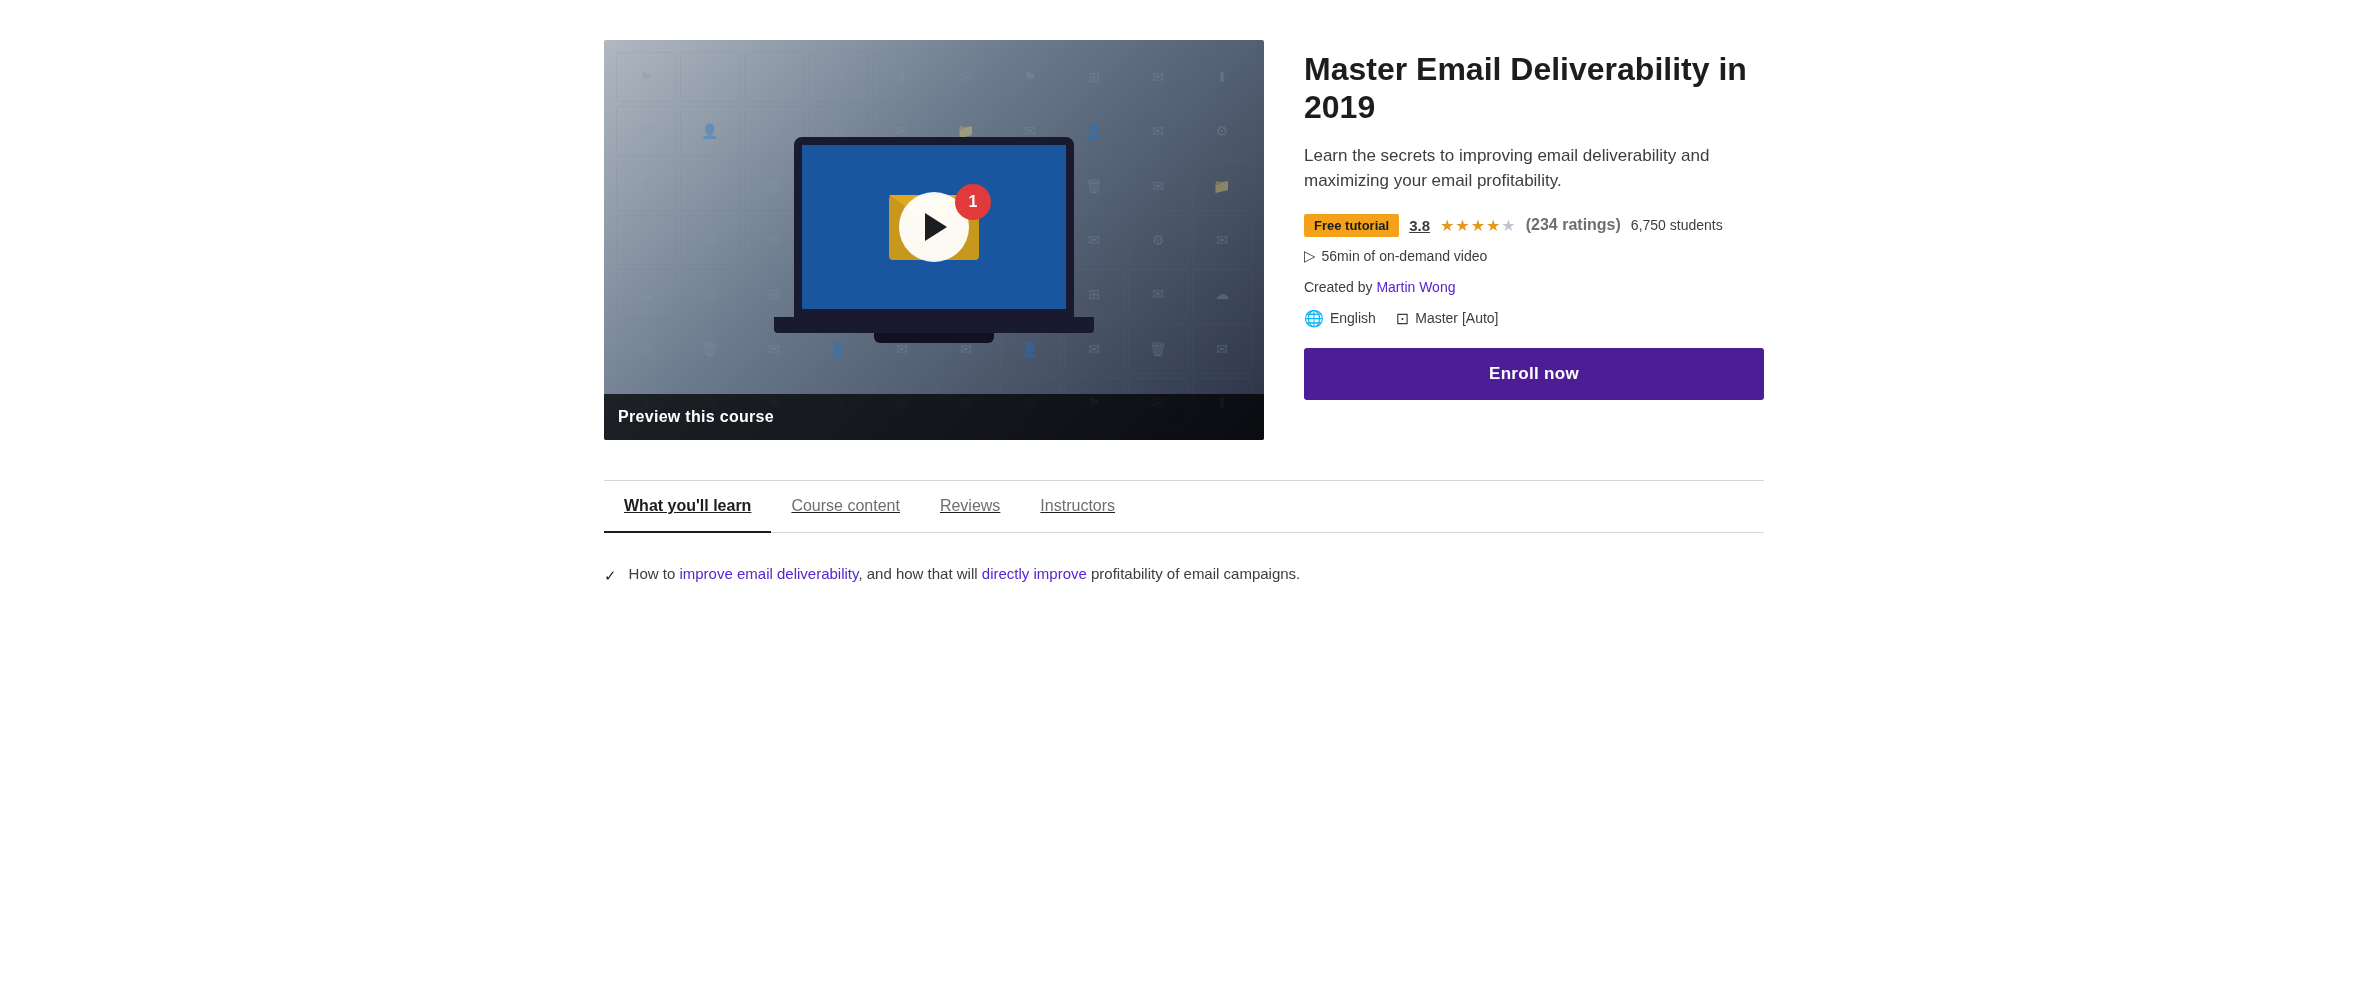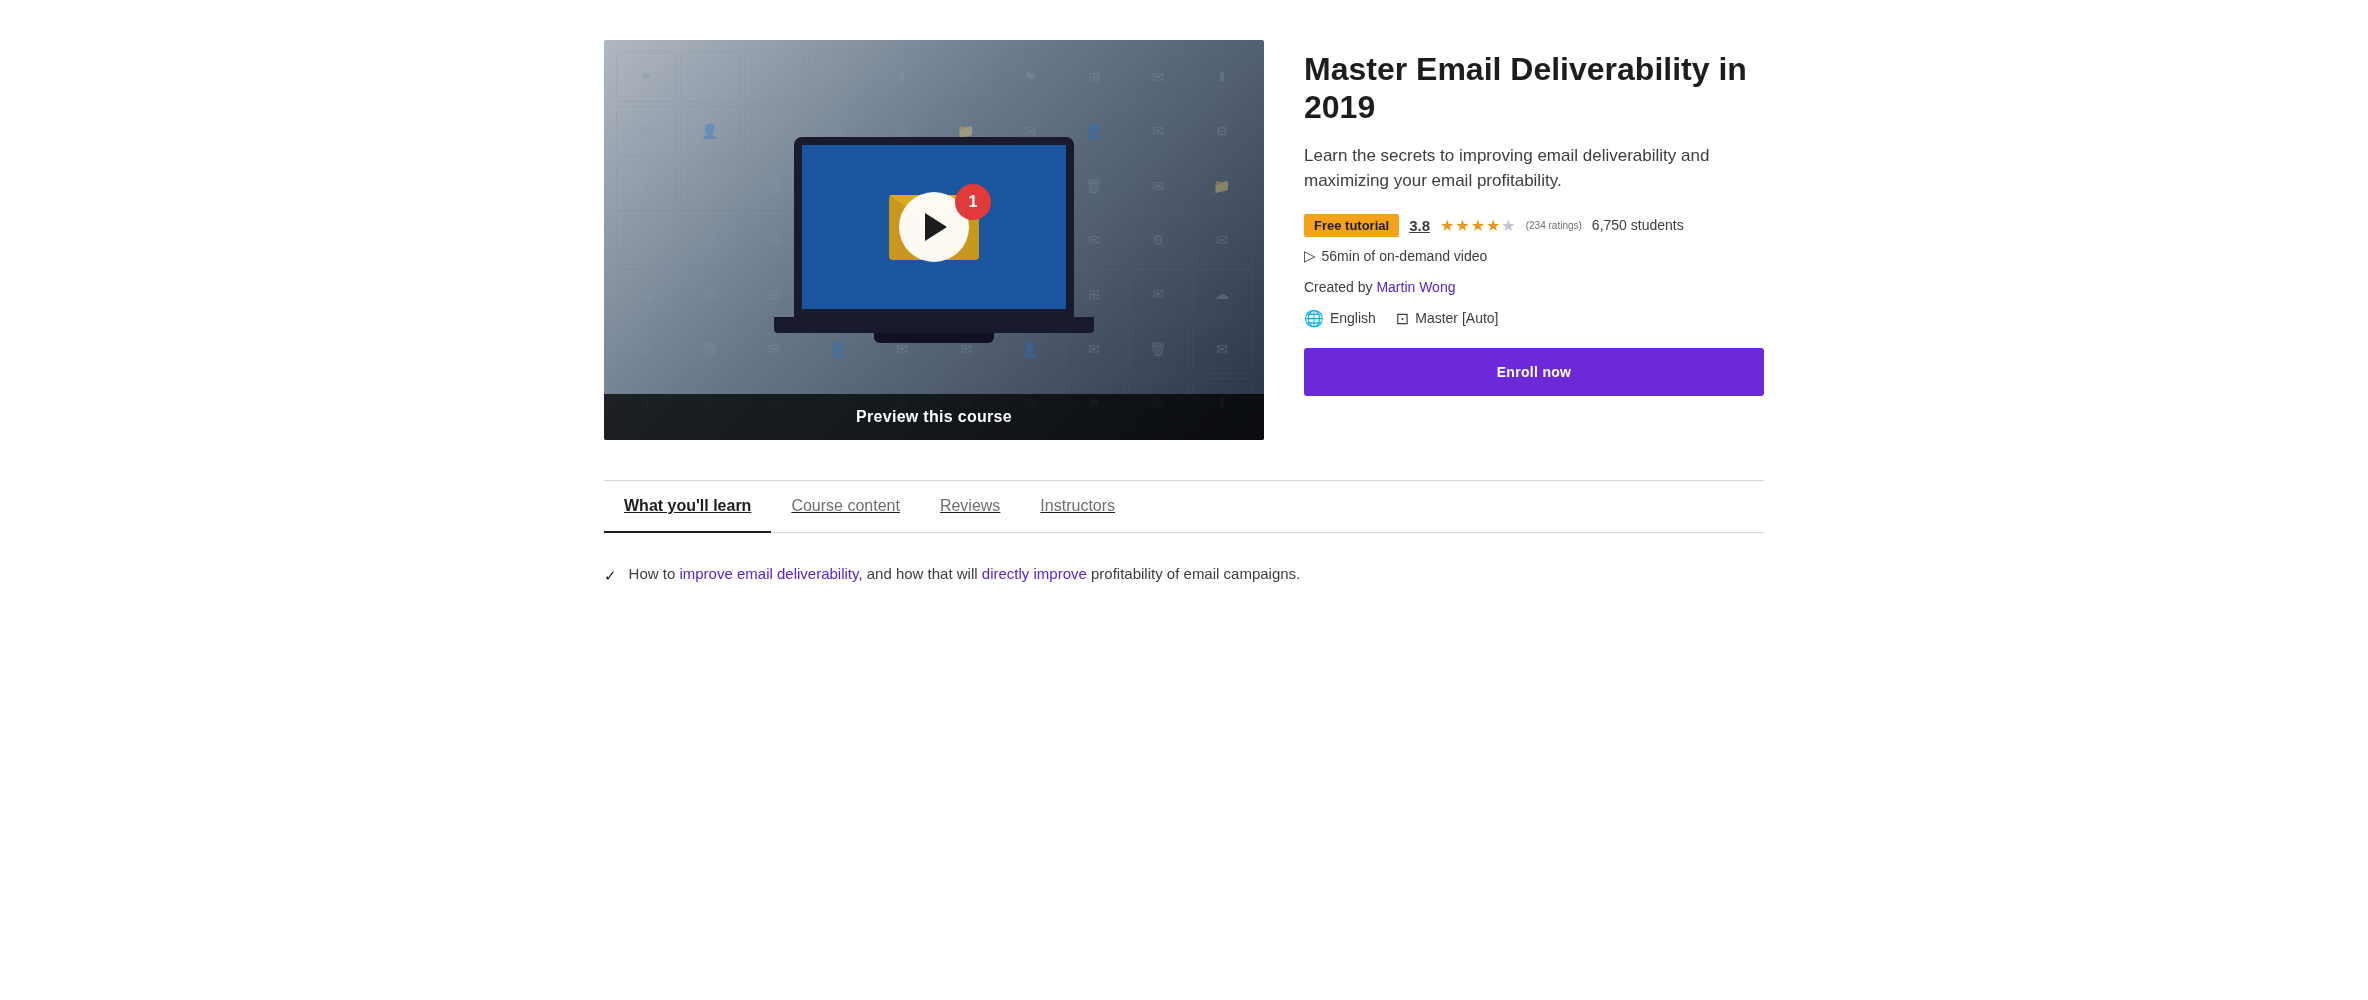--- a/index.html
+++ b/index.html
@@ -155,21 +155,20 @@
       border-radius: 0 0 6px 6px;
     }
     
     .preview-label {
       position: absolute;
       bottom: 0;
       left: 0;
       right: 0;
       background: rgba(0,0,0,0.75);
       color: white;
-      text-align: center;
       padding: 14px;
       font-size: 16px;
       font-weight: 700;
       letter-spacing: 0.3px;
     }
     
     .course-info {
       flex: 1;
       padding-top: 10px;
     }
@@ -215,21 +214,22 @@
     .star {
       color: #e59819;
       font-size: 16px;
     }
     .star-empty {
       color: #c0c4cf;
       font-size: 16px;
     }
     .rating-count {
       color: #6a6f73;
-      font-size: 10px;
+      font-size: 16px;
+      font-weight: bold;
     }
     .students-count {
       color: #3d3d3d;
       font-size: 14px;
     }
     .video-info {
       display: flex;
       align-items: center;
       gap: 6px;
       color: #3d3d3d;
@@ -271,25 +271,25 @@
     
     .price-label {
       font-size: 26px;
       font-weight: 800;
       color: #1c1d1f;
       margin-bottom: 14px;
     }
     
     .enroll-btn {
       width: 100%;
-      background: #6d28d9;
+      background: #4c1d95;
       color: #fff;
       border: none;
       padding: 16px;
-      font-size: 14px;
+      font-size: 17px;
       font-weight: 700;
       border-radius: 3px;
       cursor: pointer;
       letter-spacing: 0.3px;
     }
     
     .divider {
       border: none;
       border-top: 1px solid #d1d7dc;
       margin: 40px 0 0 0;

